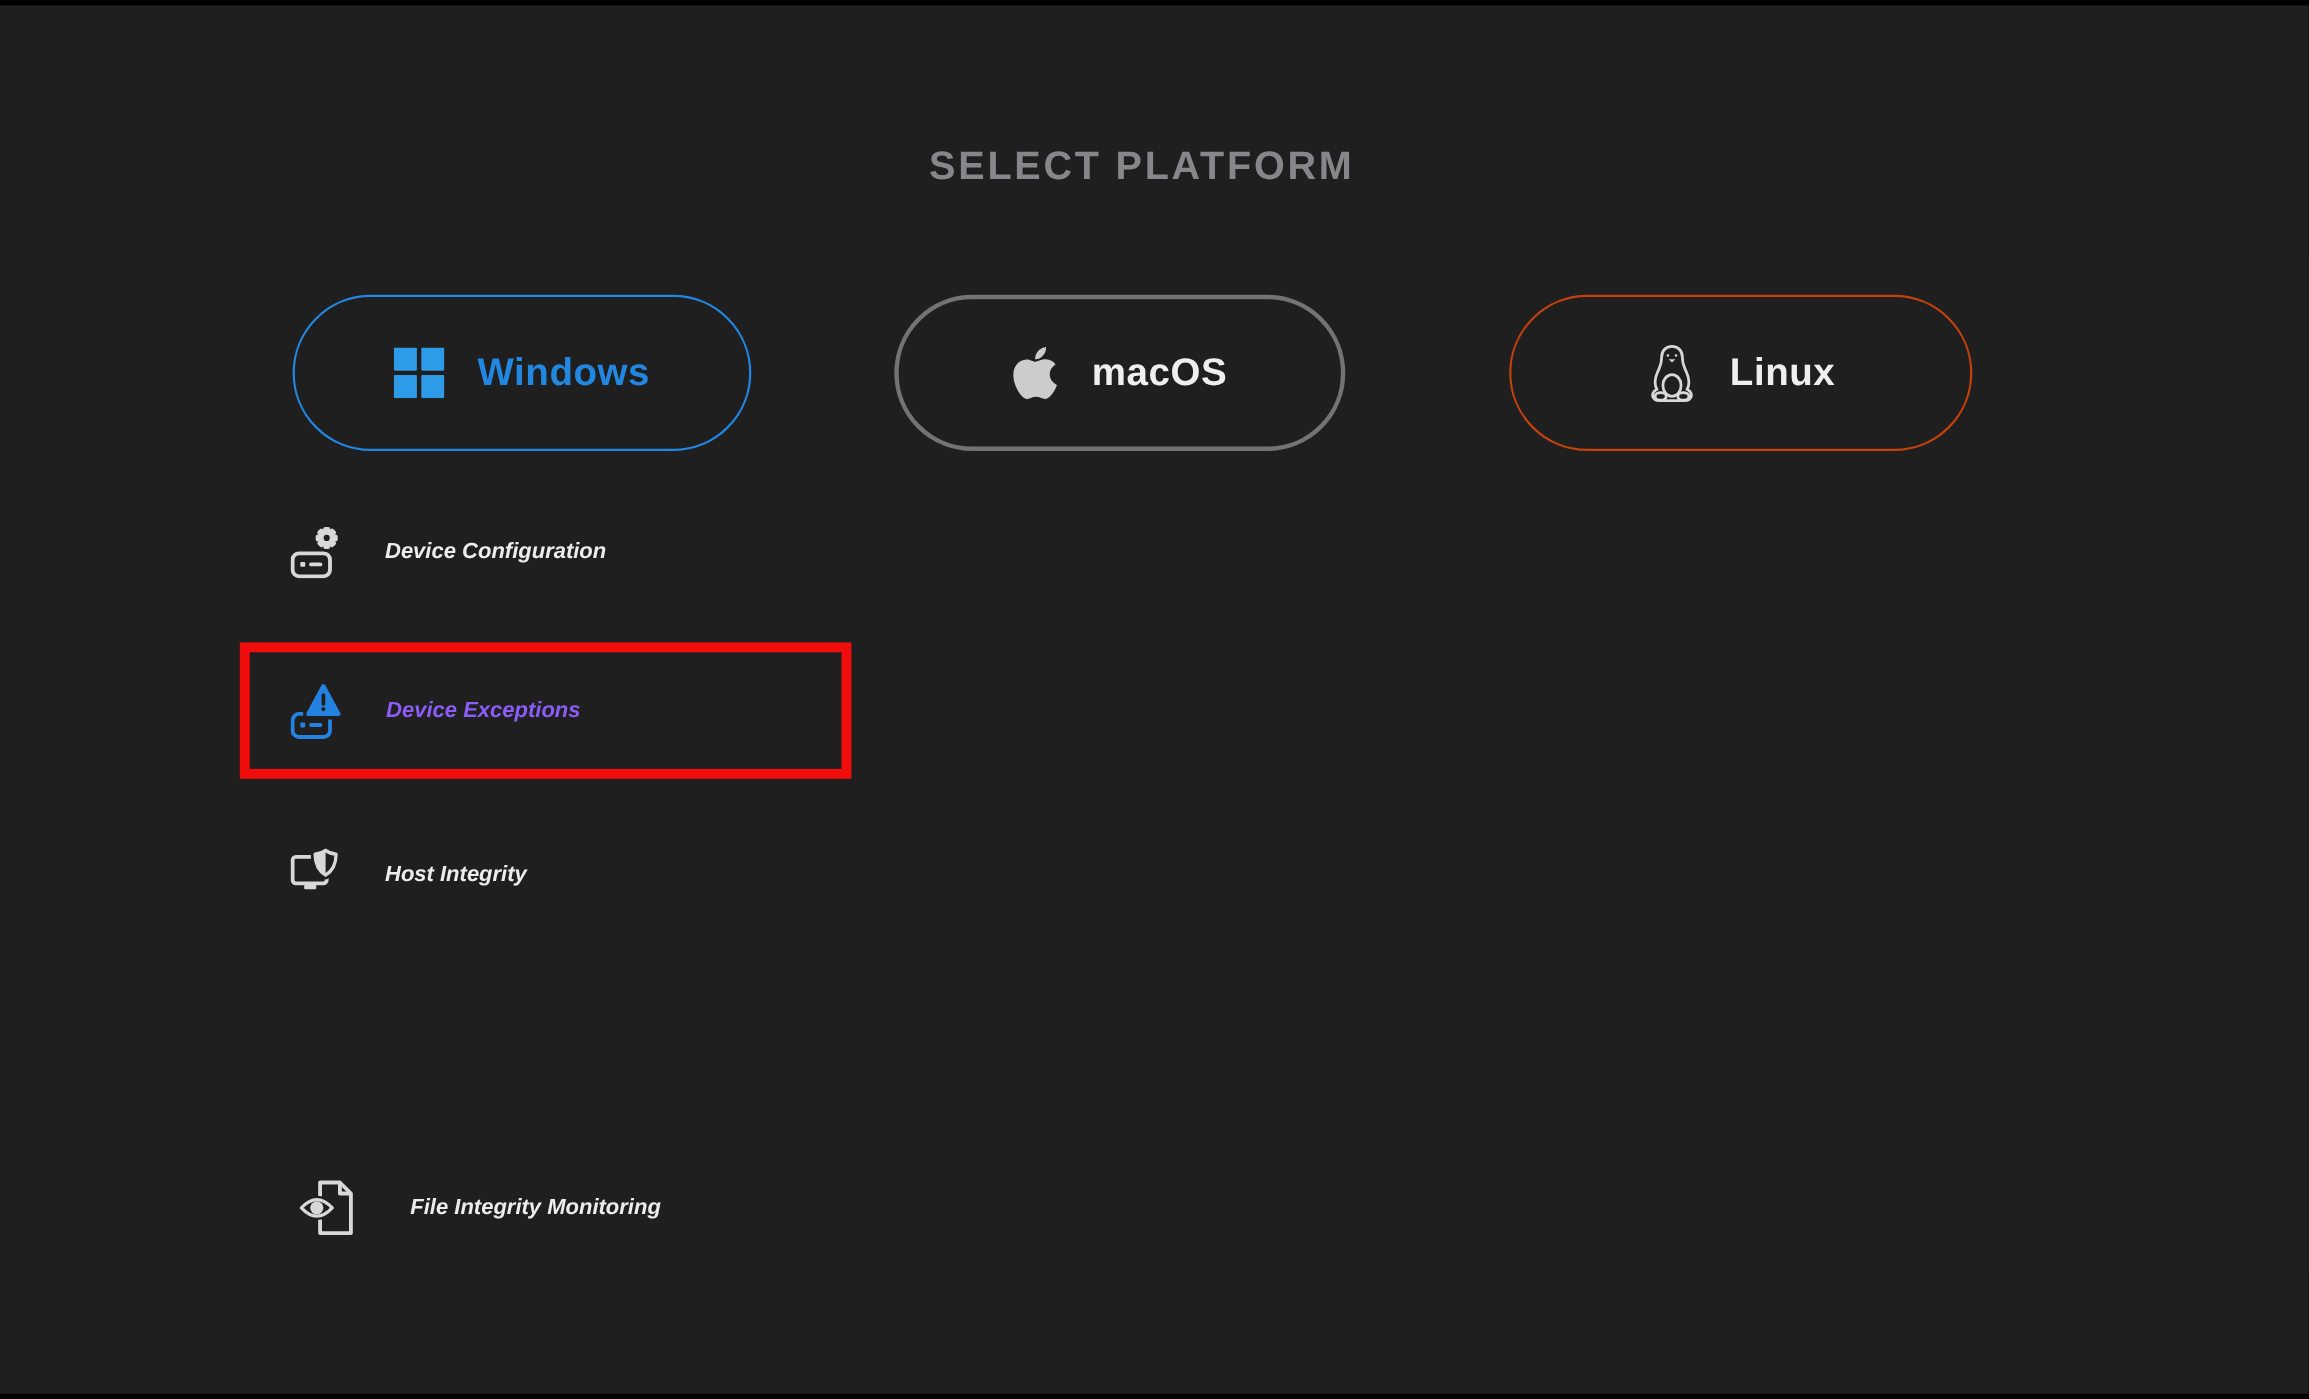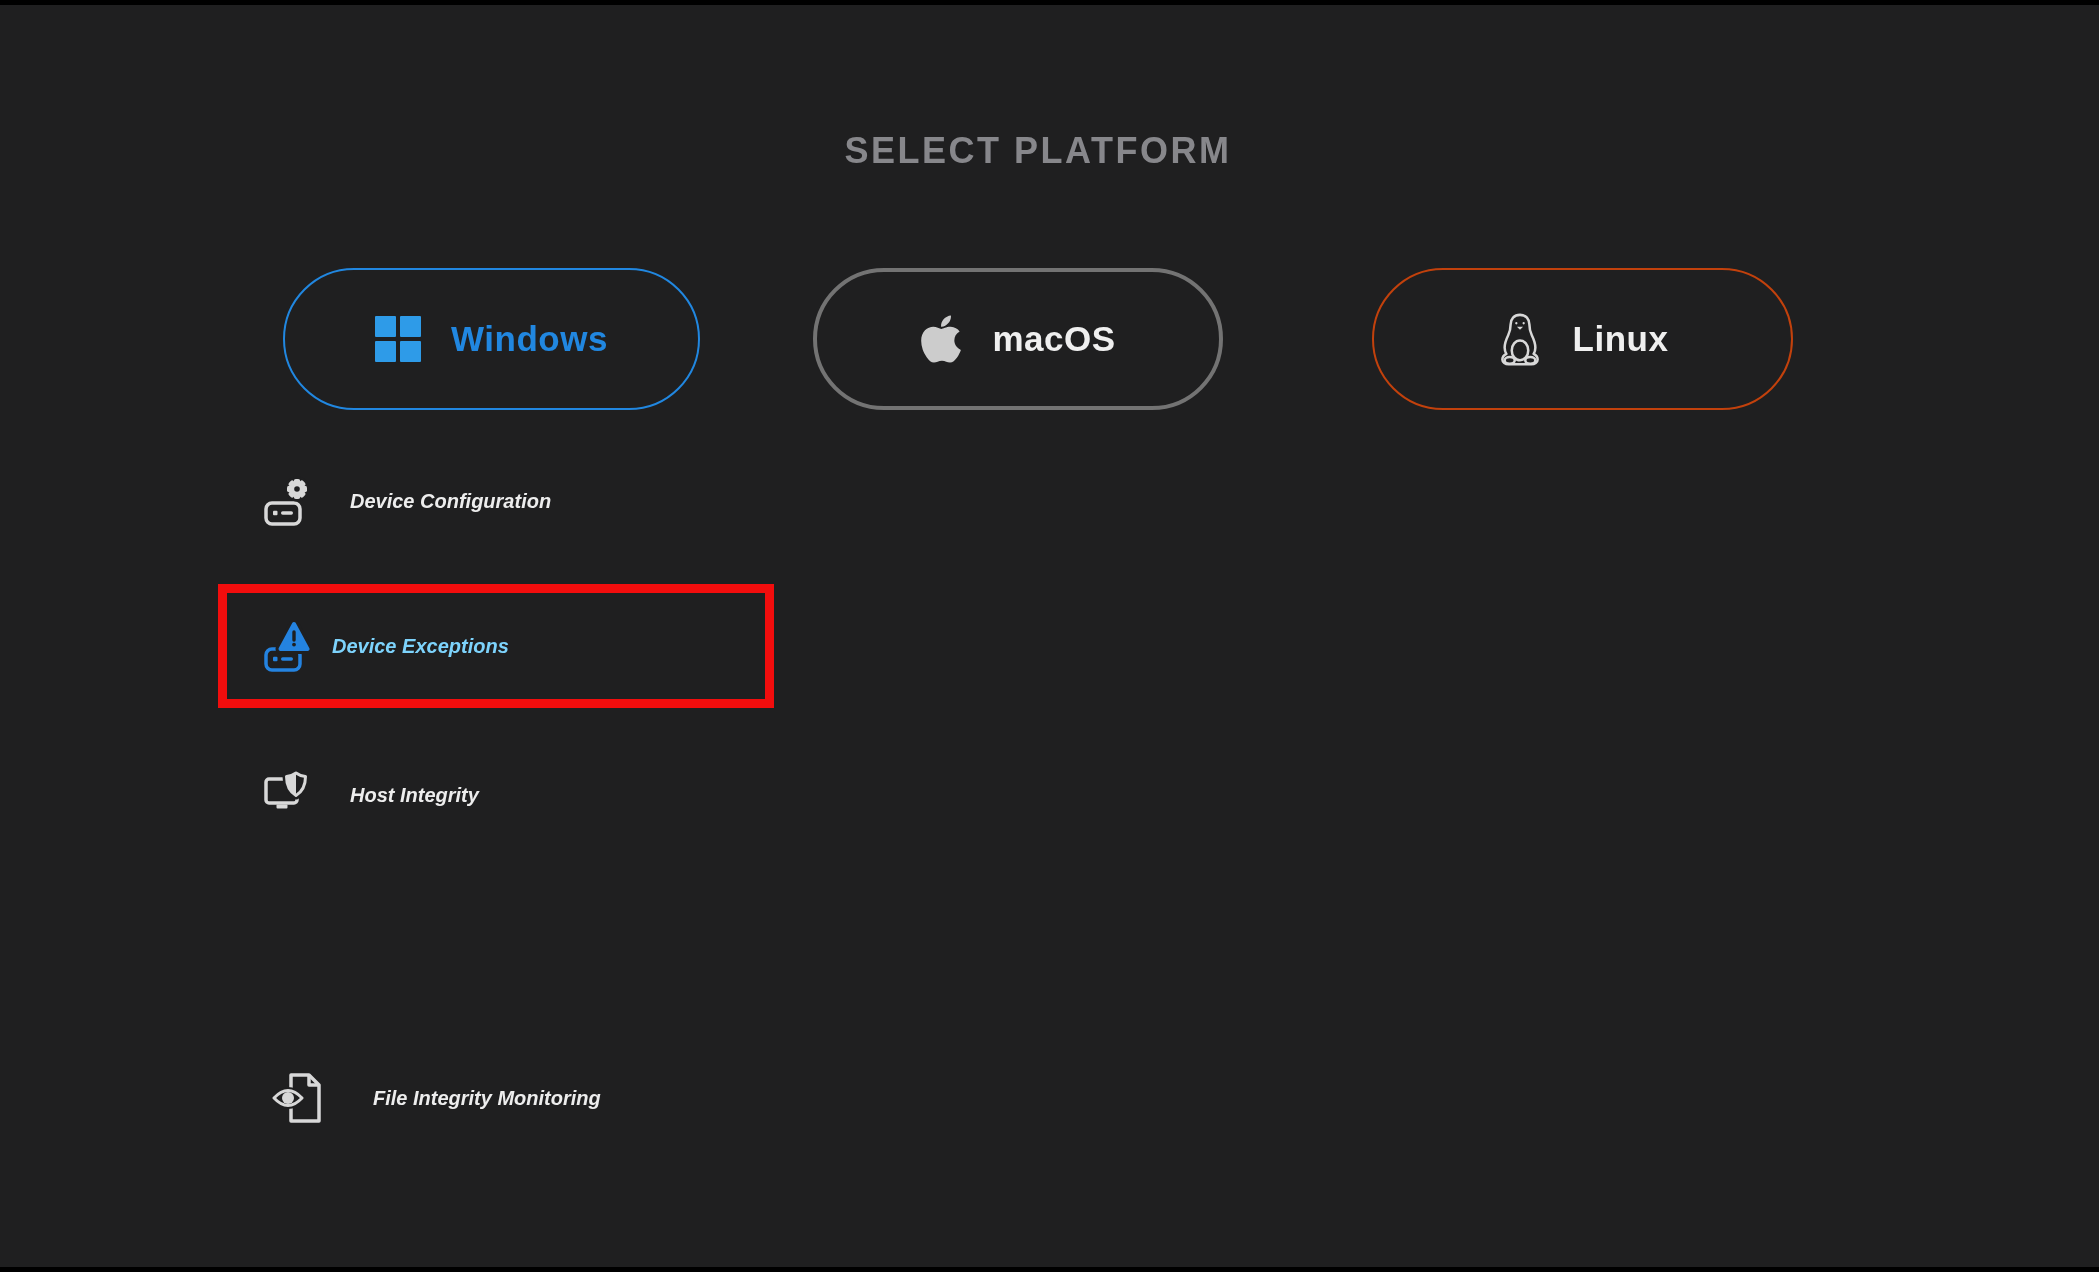--- a/index.html
+++ b/index.html
@@ -8,33 +8,33 @@
   .stage{position:absolute;left:0;right:0;top:5px;bottom:5px;background:#1f1f20;}
 
   
   .platform-header{position:absolute;left:283px;top:125px;width:1510px;text-align:center;
     color:#87878b;font-size:36px;font-weight:bold;letter-spacing:2.5px;}
 
   
   .pill{position:absolute;top:263px;height:142px;border-radius:71px;box-sizing:border-box;
     display:flex;align-items:center;justify-content:center;gap:30px;cursor:pointer;}
   .pill .label{font-size:35px;font-weight:bold;color:#efefef;letter-spacing:.5px;}
-  .pill-windows{left:283px;width:417px;border:2.5px solid #2187e0;}
+  .pill-windows{left:266px;width:417px;border:2.5px solid #2187e0;}
   .pill-windows .label{color:#2187e0;}
   .pill-macos{left:813px;width:410px;border:4px solid #737373;}
   .pill-linux{left:1372px;width:421px;border:2px solid #c2410c;}
   .pill .icon{display:flex;align-items:center;justify-content:center;}
 
   
   .menu-row{position:absolute;display:flex;align-items:center;height:56px;cursor:pointer;}
   .menu-row .icon-slot{width:48px;display:flex;align-items:center;justify-content:center;}
   .menu-row .label{font-size:20px;font-weight:bold;font-style:italic;color:#ededed;margin-left:39px;white-space:nowrap;}
   .row-config{left:263px;top:468px;}
   .row-exceptions{left:263px;top:613px;}
-  .row-exceptions .label{color:#7dd3fc;margin-left:21px;}
+  .row-exceptions .label{color:#8b5cf6;margin-left:40px;}
   .row-firewall{left:263px;top:762px;}
   .row-disk{left:263px;top:910px;}
   .row-fim{left:272px;top:1065px;}
   .row-fim .icon-slot{width:58px;}
   .row-fim .label{margin-left:43px;}
 
   
   .annotation-box{position:absolute;left:218px;top:579px;width:556px;height:124px;
     box-sizing:border-box;border:9px solid #f20d0d;pointer-events:none;}
 </style>

